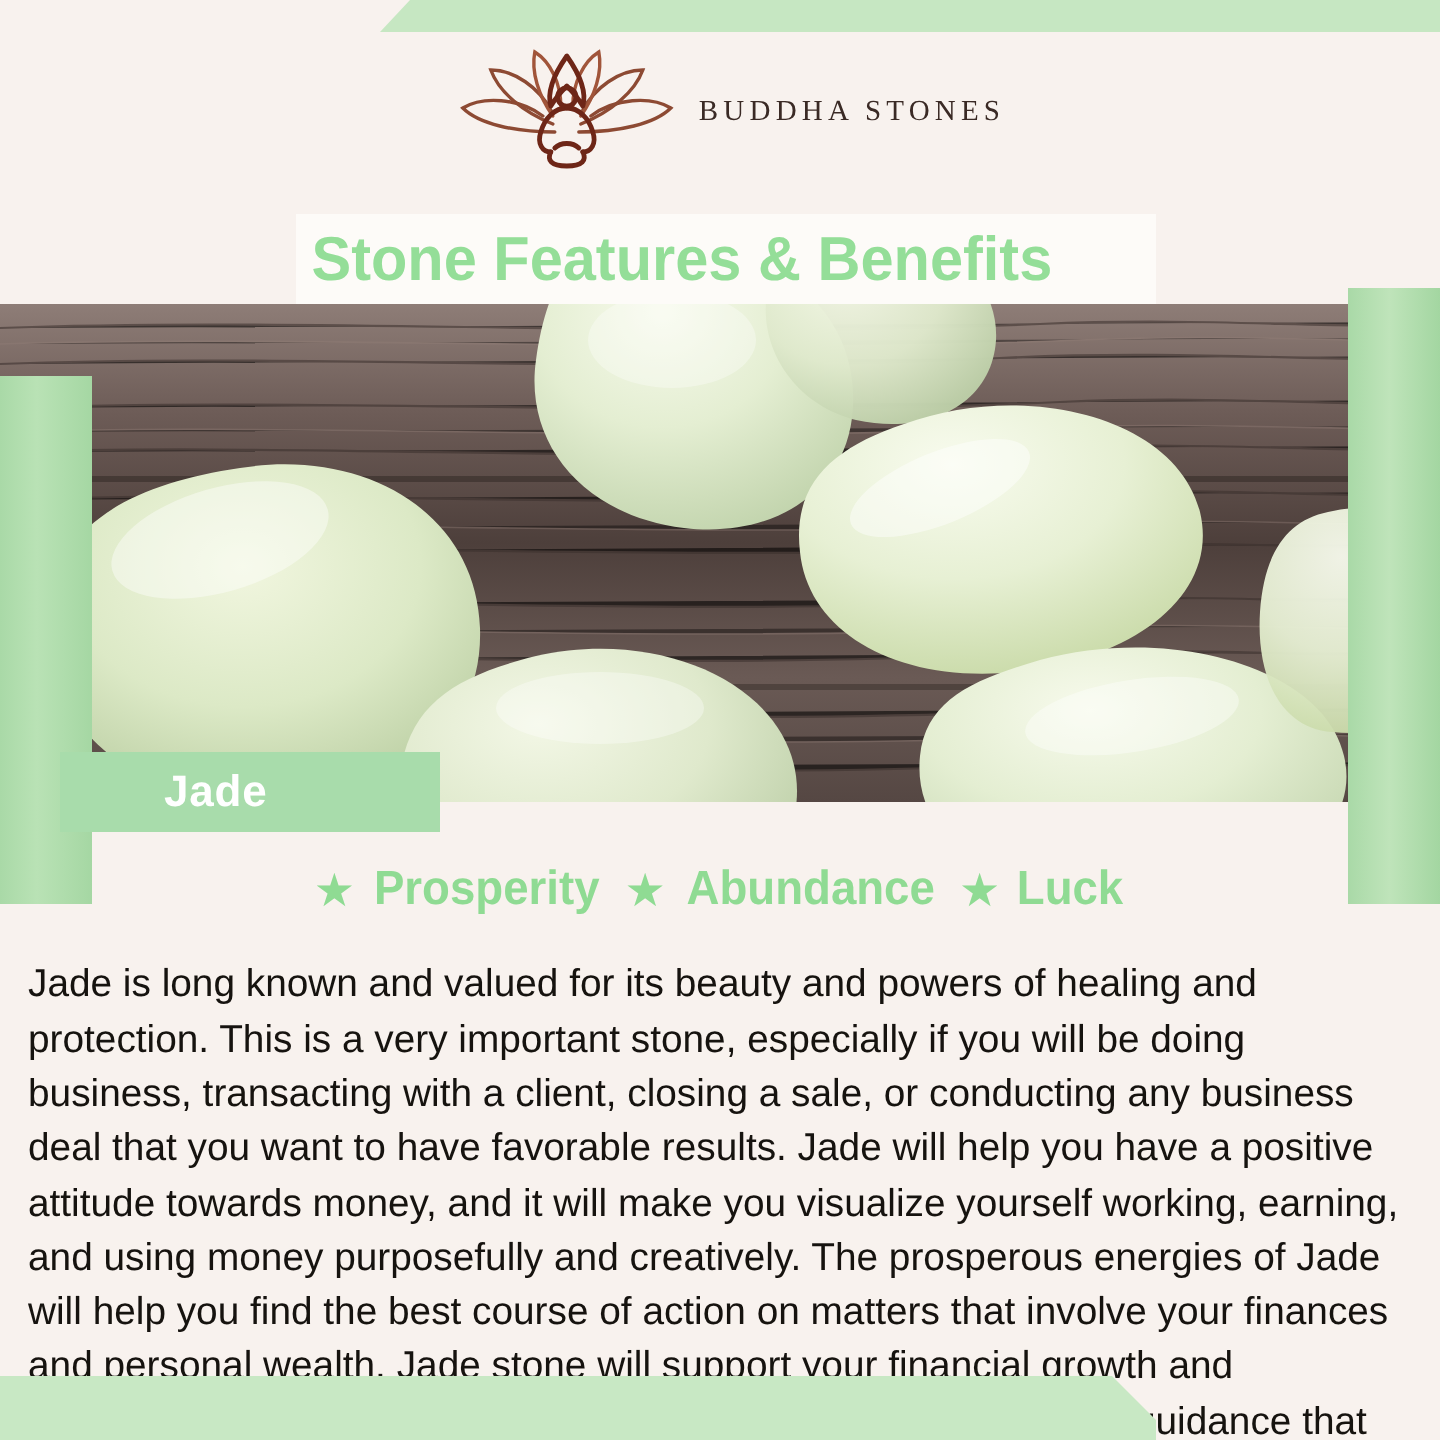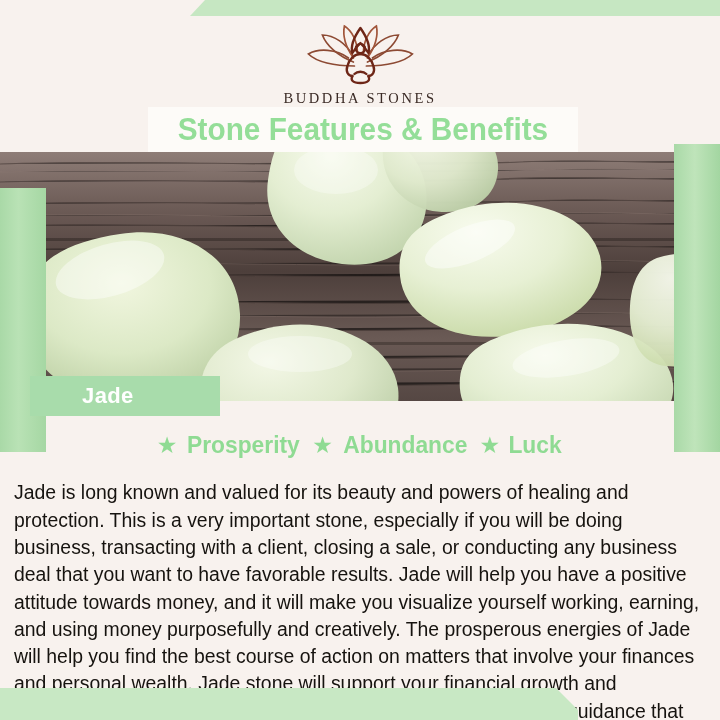--- a/index.html
+++ b/index.html
@@ -30,34 +30,34 @@
     background:#c8e8c4;
     clip-path:polygon(0 0, 556px 0, 578px 22px, 578px 32px, 0 32px);
   }
   .band-bottom-fill{
     position:absolute;left:0;top:688px;width:556px;height:32px;background:#c8e8c4;
   }
 
   
   .header{position:absolute;left:0;top:16px;width:720px;height:92px;}
   .logo-wrap{position:absolute;left:50%;top:6px;transform:translateX(-50%);
-    display:flex;flex-direction:column;align-items:center;}
+    display:flex;flex-direction:row;align-items:center;}
   .logo-mark{width:132px;height:66px;display:block;}
   .logo-word{
     margin-top:2px;
     font-family:"Liberation Serif", serif;
     font-size:14.5px;letter-spacing:2.6px;color:#3a2a25;
     white-space:nowrap;
   }
 
   
   .title-banner{
     position:absolute;left:148px;top:107px;width:430px;height:45px;
     background:#fdfbf8;
-    display:flex;align-items:center;justify-content:center;
+    display:flex;align-items:center;
   }
   .title-text{
     font-family:"Liberation Sans Narrow","Liberation Sans", sans-serif;
     font-weight:bold;font-size:31px;letter-spacing:0px;
     color:#94de98;white-space:nowrap;
     transform:scaleX(0.96);
   }
 
   
   .photo{

